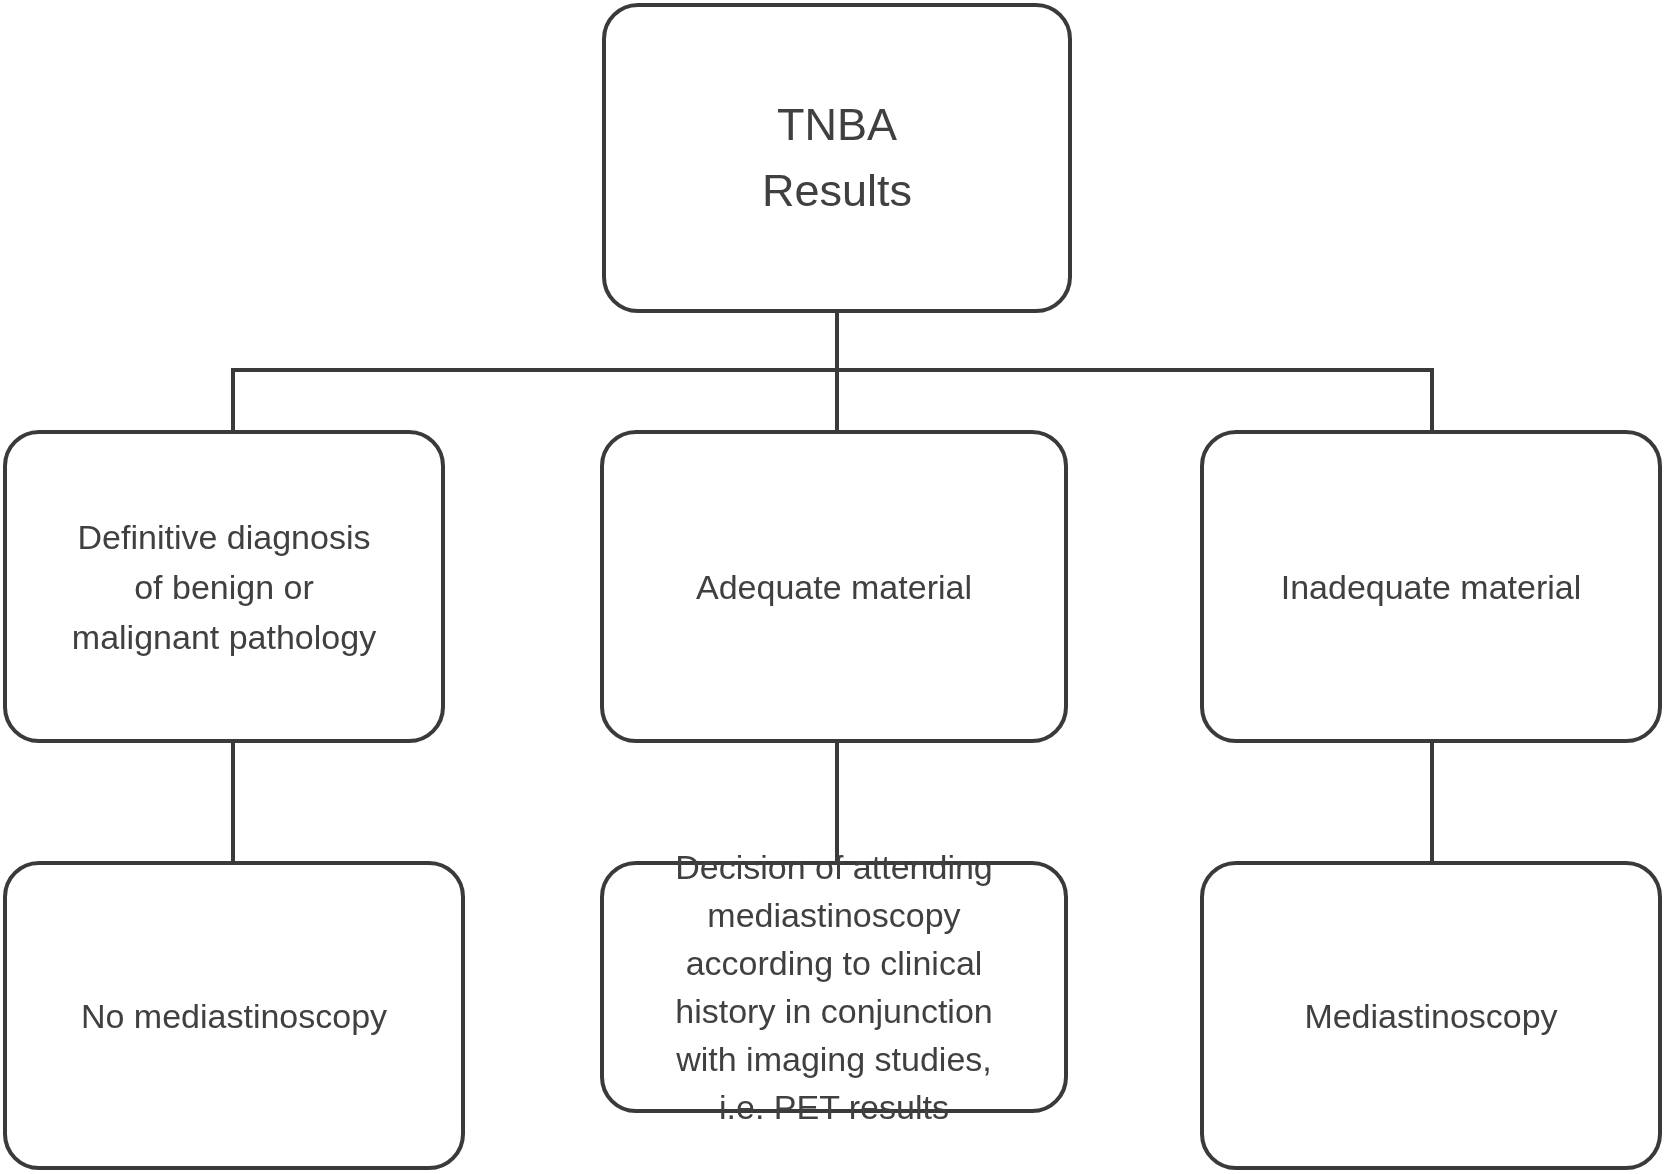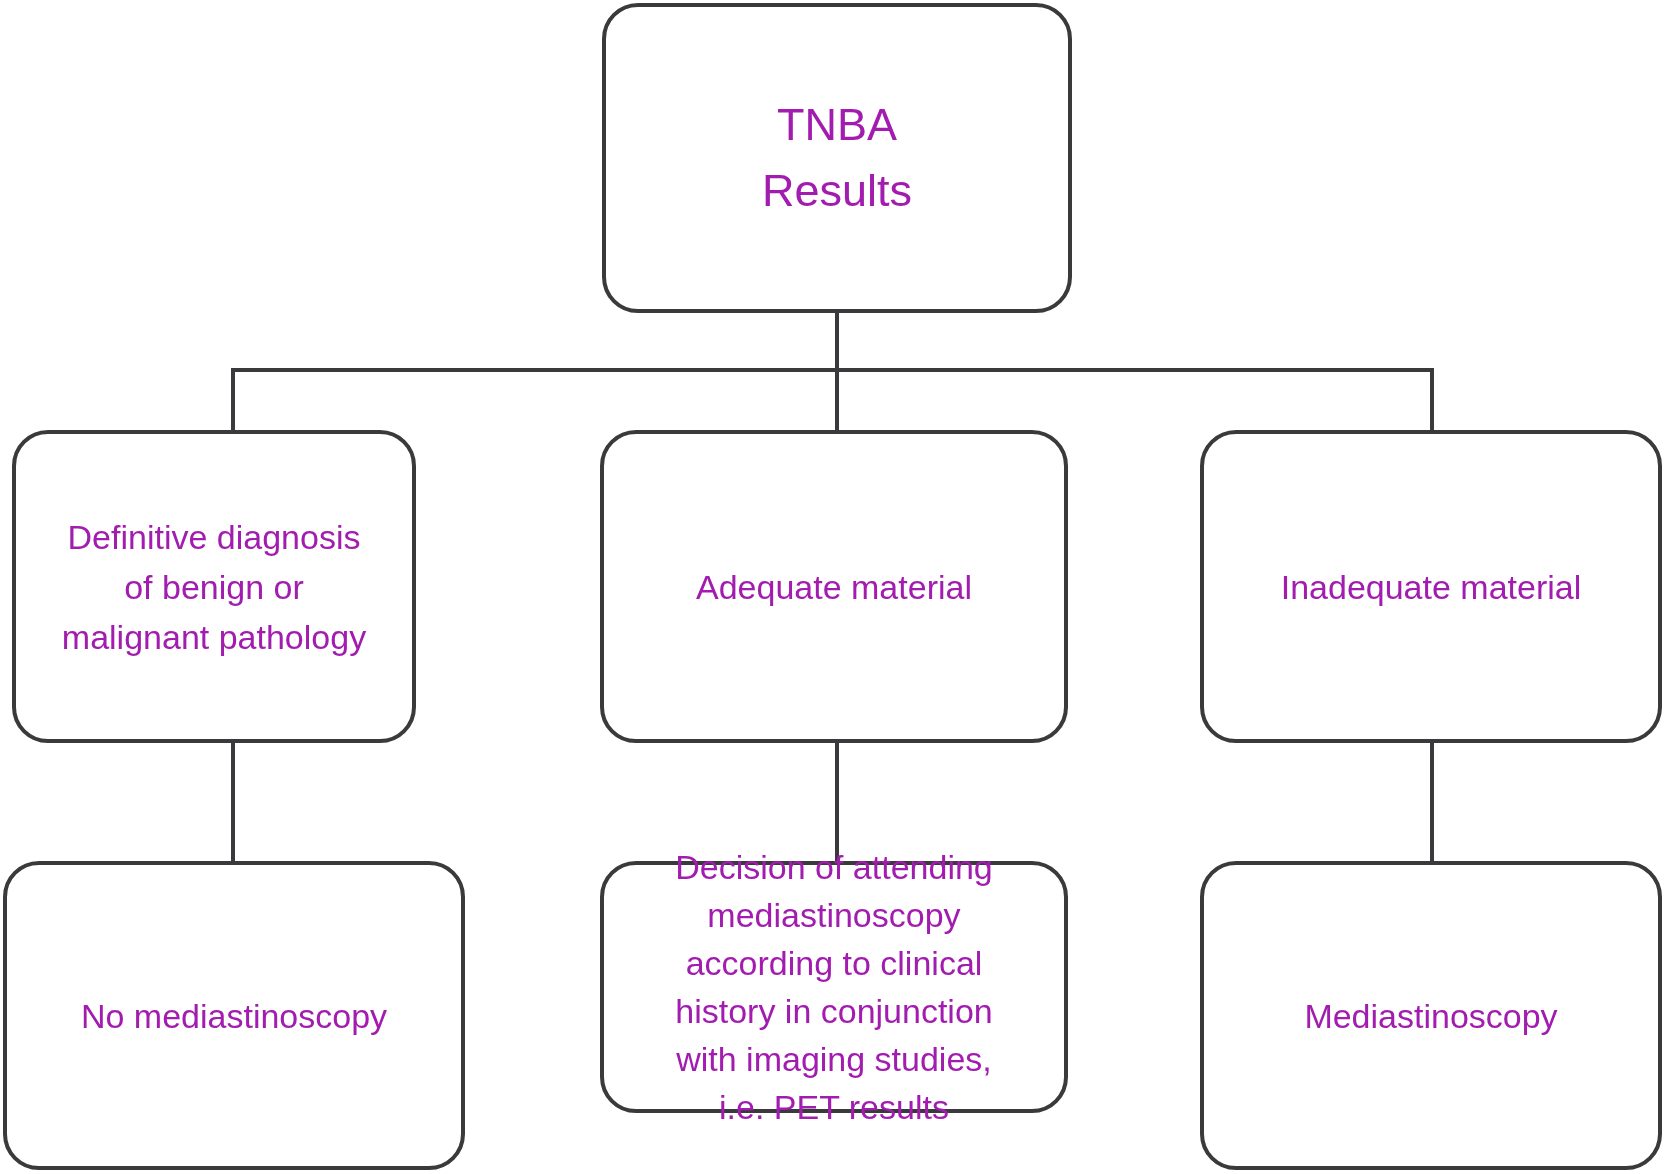--- a/index.html
+++ b/index.html
@@ -18,42 +18,42 @@
   .node {
     position: absolute;
     box-sizing: border-box;
     border: 4px solid #3a3a3c;
     border-radius: 36px;
     background: #ffffff;
     display: flex;
     align-items: center;
     justify-content: center;
     text-align: center;
-    color: #a21caf;
+    color: #404040;
     white-space: pre-line;
   }
   .node-title {
     font-size: 45px;
     line-height: 66px;
   }
   .node-body {
     font-size: 34px;
     line-height: 50px;
   }
   .node-dense {
     font-size: 34px;
     line-height: 48px;
   }
   .edge {
     position: absolute;
     background: #3a3a3c;
   }
   
   .n-tnba        { left: 602px;  top: 3px;   width: 470px; height: 310px; }
-  .n-definitive  { left: 12px;    top: 430px; width: 404px; height: 313px; }
+  .n-definitive  { left: 3px;    top: 430px; width: 442px; height: 313px; }
   .n-adequate    { left: 600px;  top: 430px; width: 468px; height: 313px; }
   .n-inadequate  { left: 1200px; top: 430px; width: 462px; height: 313px; }
   .n-nomed       { left: 3px;    top: 861px; width: 462px; height: 309px; }
   .n-decision    { left: 600px;  top: 861px; width: 468px; height: 252px; }
   .n-med         { left: 1200px; top: 861px; width: 462px; height: 309px; }
   
   .e-top-stem    { left: 835px;  top: 313px; width: 4px;    height: 117px; }
   .e-main-h      { left: 231px;  top: 368px; width: 1203px; height: 4px; }
   .e-left-drop   { left: 231px;  top: 368px; width: 4px;    height: 62px; }
   .e-right-drop  { left: 1430px; top: 368px; width: 4px;    height: 62px; }

